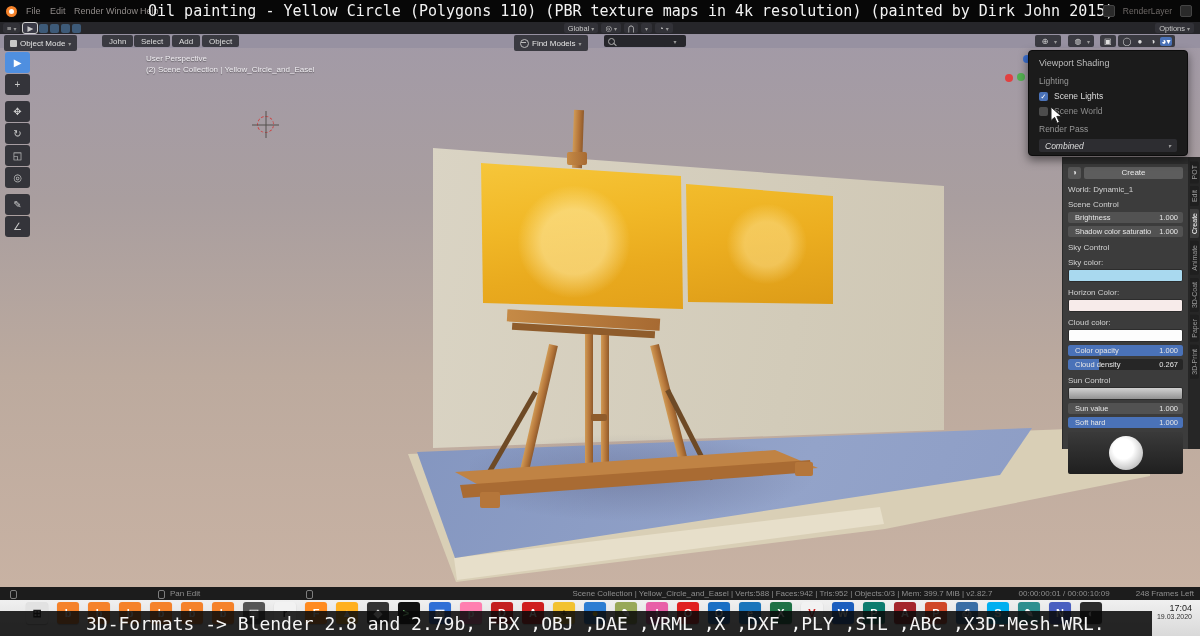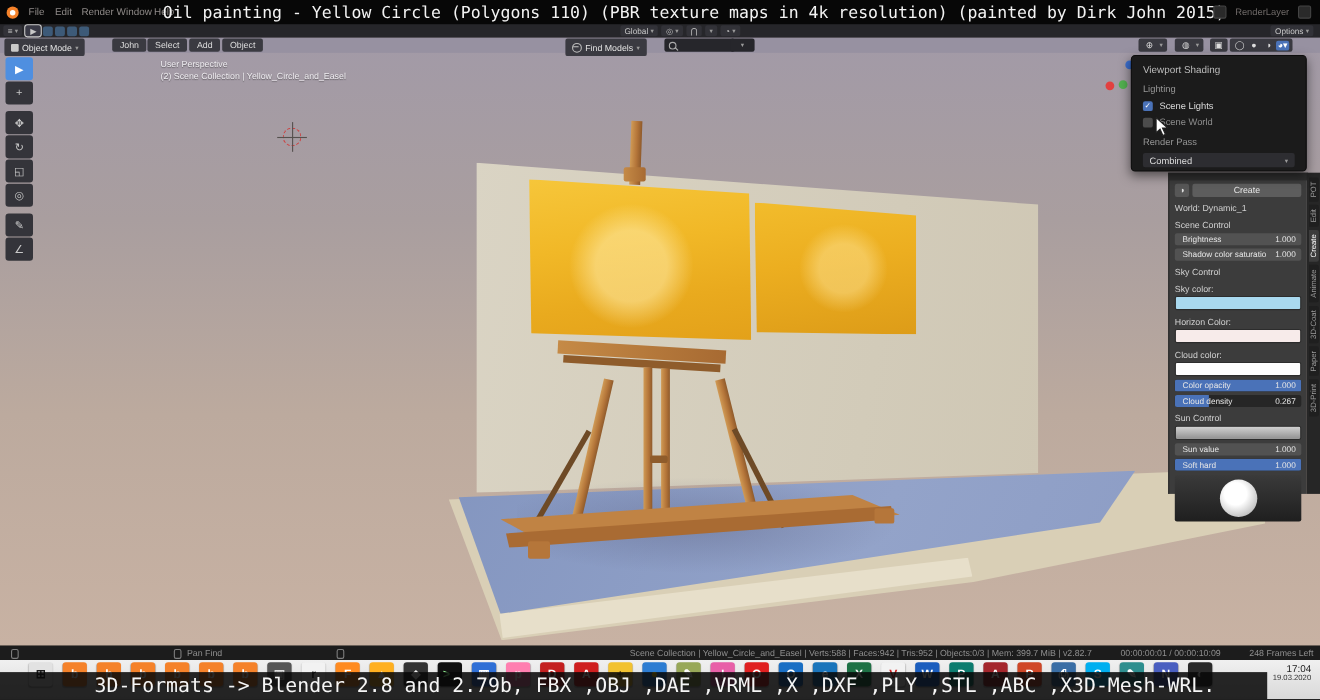--- a/index.html
+++ b/index.html
@@ -62,21 +62,21 @@
   .paintR{left:686px;top:150px;width:147px;height:120px;z-index:2;
     background:radial-gradient(circle at 55% 50%,rgba(255,232,160,0.45) 0 22%,rgba(255,232,160,0) 40%),linear-gradient(172deg,#f2bc2c 0%,#ecae20 45%,#dd9c18 100%);
     clip-path:polygon(0px 0px,147px 12px,147px 120px,2px 118px);}
   
   .popup{left:1028px;top:16px;width:160px;height:106px;background:#1b1b1b;border:1px solid #0c0c0c;border-radius:4px;box-shadow:0 4px 10px rgba(0,0,0,.5);z-index:30;padding:7px 10px;box-sizing:border-box;}
   .pp-title{font-size:9px;color:#bdbdbd;}
   .pp-lab{font-size:8.5px;color:#969696;margin-top:8px;}
   .pp-row{display:flex;align-items:center;gap:6px;margin-top:5px;font-size:8.5px;color:#dcdcdc;}
   .pp-row.dim{color:#8d8d8d;}
   .cbx{width:9px;height:9px;border-radius:2px;background:#4c4c4c;color:#fff;font-size:7px;line-height:9px;text-align:center;}
-  .pp-select{margin-top:5px;height:13px;background:#2d2d31;border-radius:2px;display:flex;align-items:center;justify-content:space-between;padding:0 6px;font-size:8.5px;color:#dcdcdc;}
+  .pp-select{margin-top:5px;height:13px;background:#2d2d31;border-radius:2px;display:flex;align-items:center;justify-content:space-between;padding:0 6px;font-size:8.5px;color:#dcdcdc;font-style:italic;}
   
   .panel{left:1062px;top:123px;width:126px;height:292px;background:#3c3c3c;z-index:18;box-sizing:border-box;padding:3px 5px;border-left:1px solid #2a2a2a;}
   .pn-hdr{position:absolute;left:0;top:0;width:126px;height:7px;background:#2e2e2e;}
   .pn-create{display:flex;gap:3px;margin-top:7px;}
   .pn-create .ic{width:13px;height:12px;background:#575757;border-radius:2px;color:#ddd;font-size:8px;text-align:center;line-height:12px;}
   .pn-create .bt{flex:1;height:12px;background:#5d5d5d;border-radius:2px;color:#e8e8e8;font-size:8px;text-align:center;line-height:12px;}
   .pn-lab{font-size:8px;color:#d2d2d2;margin-top:6px;}
   .slider{position:relative;height:11px;border-radius:2px;margin-top:3px;overflow:hidden;font-size:7.5px;color:#e6e6e6;}
   .slider.gray{background:#525252;}
   .slider.blue{background:#262626;}
@@ -322,21 +322,21 @@
     <div class="abs pointer">
       <svg width="13" height="19" viewBox="0 0 13 19">
           <path d="M1,1 L1,14.5 L4.6,11.4 L7.2,17.2 L9.4,16.1 L6.8,10.4 L11.5,10.4 Z" fill="#ffffff" stroke="#222" stroke-width="1"></path>
         </svg>
     </div>
   </div>
 
   <div class="abs statusbar">
     <span class="mouse" style="left:10px"></span>
     <span class="mouse" style="left:158px"></span>
-    <span class="abs" style="left:170px;top:0;line-height:13px">Pan Find</span>
+    <span class="abs" style="left:170px;top:0;line-height:13px">Pan Edit</span>
     <span class="mouse" style="left:306px"></span>
     <div class="st-right">
       <span>Scene Collection | Yellow_Circle_and_Easel | Verts:588 | Faces:942 | Tris:952 | Objects:0/3 | Mem: 399.7 MiB | v2.82.7</span>
       <span>00:00:00:01 / 00:00:10:09</span>
       <span>248 Frames Left</span>
     </div>
   </div>
 
   <div class="abs taskbar">
     <div class="tb-icons">

